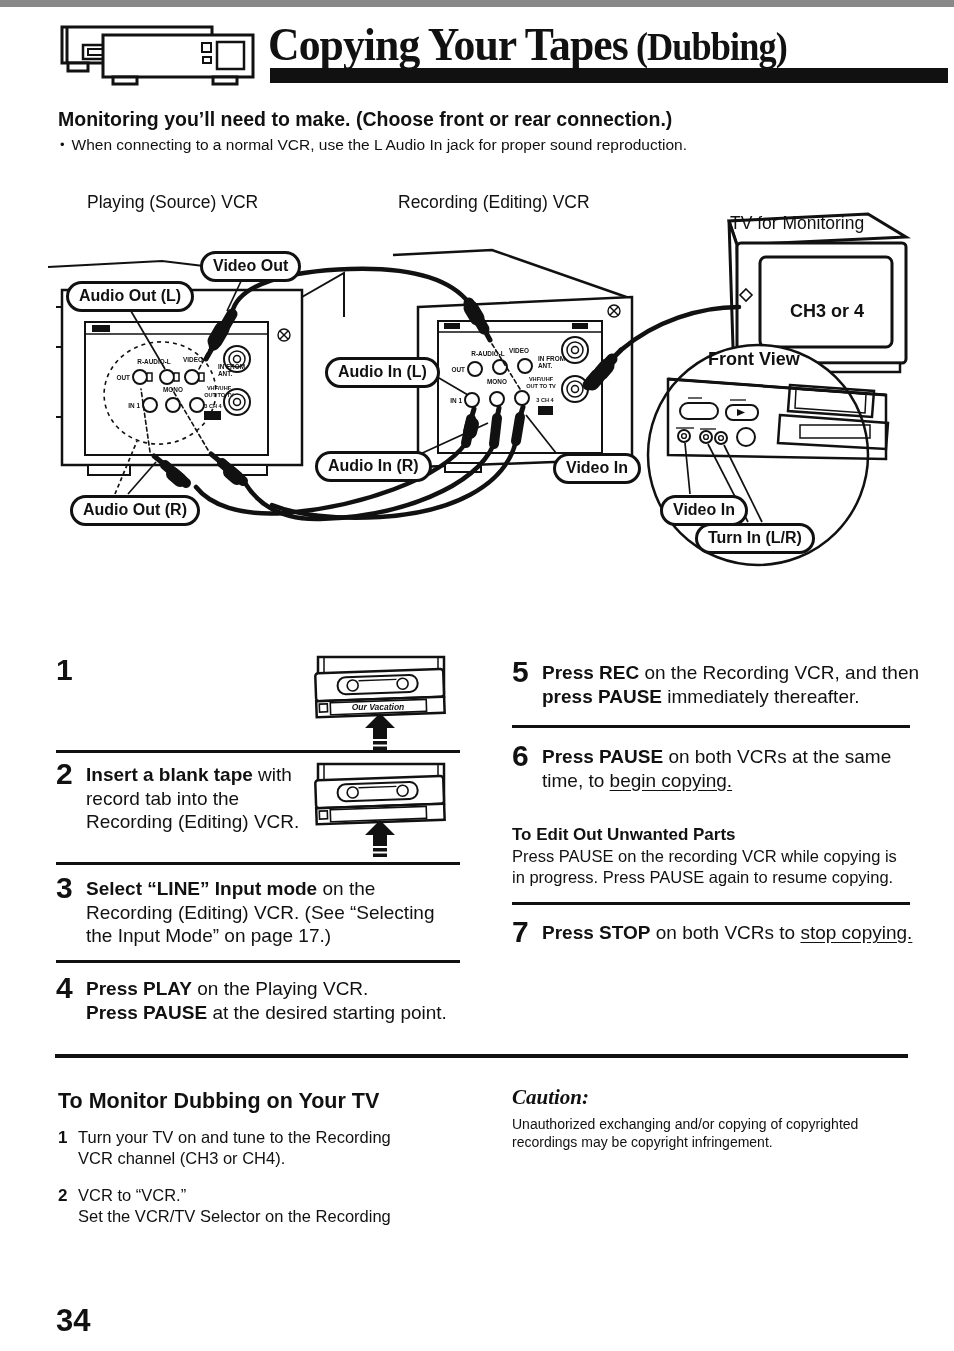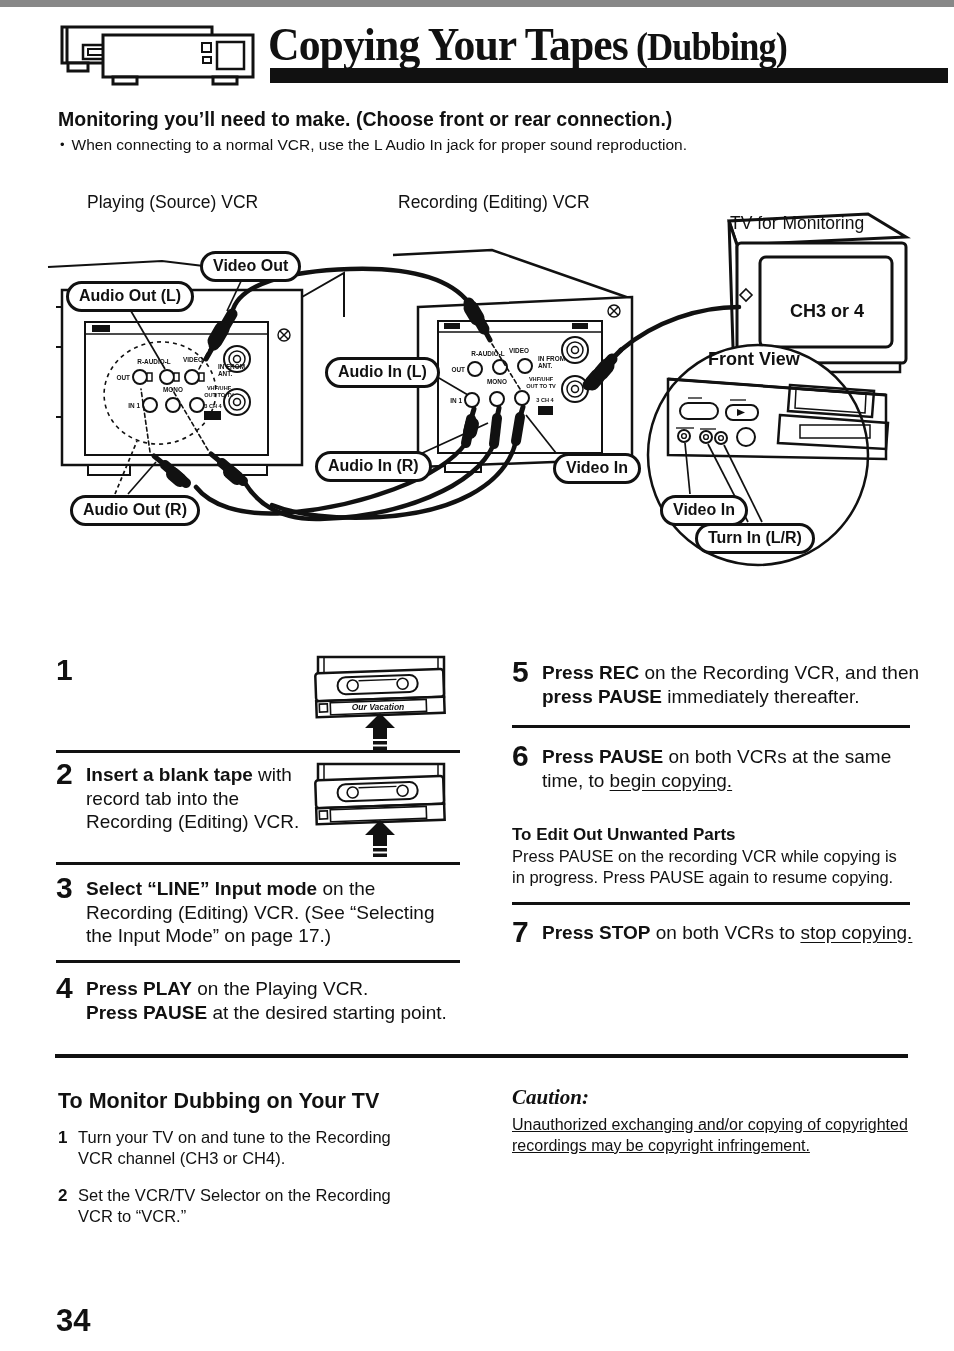--- a/index.html
+++ b/index.html
@@ -38,21 +38,21 @@
   .note-head{position:absolute;font-weight:700;font-size:17px;white-space:nowrap;}
   .note-line{font-size:16.5px;line-height:1.3;white-space:nowrap;}
 
   .monitor-head{position:absolute;font-weight:700;font-size:21.5px;white-space:nowrap;}
   .mini-step{position:absolute;display:flex;}
   .mini-step .mnum{font-weight:700;font-size:17px;width:20px;flex:none;line-height:1.28;}
   .mini-line{font-size:16.5px;line-height:1.28;white-space:nowrap;}
 
   .caution-head{position:absolute;font-family:"Liberation Serif",serif;font-style:italic;
                 font-weight:700;font-size:21px;white-space:nowrap;}
-  .caution-line{font-size:16px;line-height:1.3;white-space:nowrap;text-decoration:underline;}
+  .caution-line{font-size:14px;line-height:1.3;white-space:nowrap;}
 
   .page-num{position:absolute;left:56px;top:1296px;font-weight:700;font-size:31px;}
 </style>
 </head>
 <body>
 
 <div class="page">
 
   <svg class="abs" style="left:55px;top:16px;" width="205" height="64" viewBox="0 0 205 64">
     <g fill="none" stroke="#111" stroke-width="3">
@@ -400,22 +400,22 @@
   <div class="mini-step" style="left:58px;top:1120px;">
     <span class="mnum">1</span>
     <div>
       <div class="mini-line">Turn your TV on and tune to the Recording</div>
       <div class="mini-line">VCR channel (CH3 or CH4).</div>
     </div>
   </div>
   <div class="mini-step" style="left:58px;top:1178px;">
     <span class="mnum">2</span>
     <div>
+      <div class="mini-line">VCR to “VCR.”</div>
       <div class="mini-line">Set the VCR/TV Selector on the Recording</div>
-      <div class="mini-line">VCR to “VCR.”</div>
     </div>
   </div>
 
   <div class="caution-head" style="left:512px;top:1078px;">Caution:</div>
   <div class="abs" style="left:512px;top:1108px;">
     <div class="caution-line">Unauthorized exchanging and/or copying of copyrighted</div>
     <div class="caution-line">recordings may be copyright infringement.</div>
   </div>
 
   <div class="page-num">34</div>

